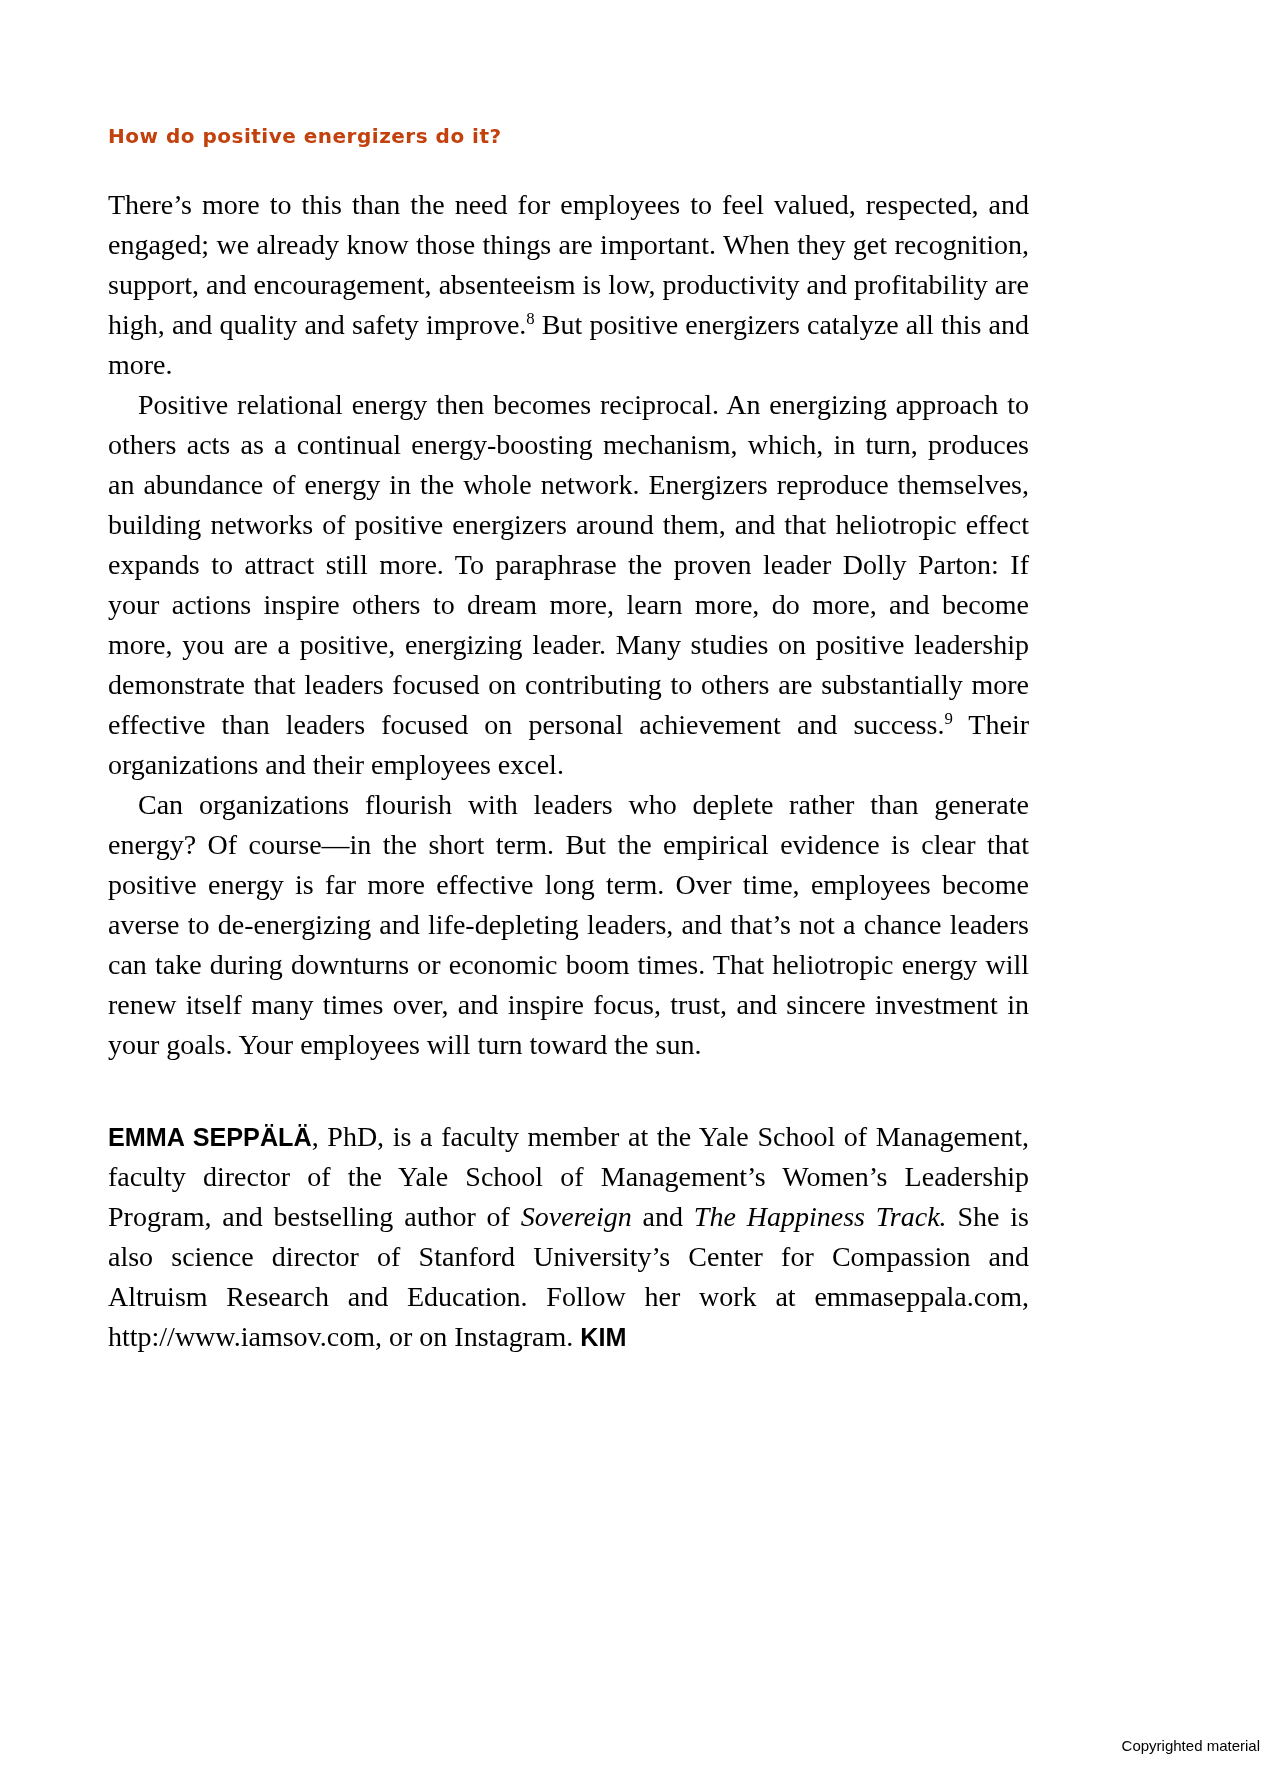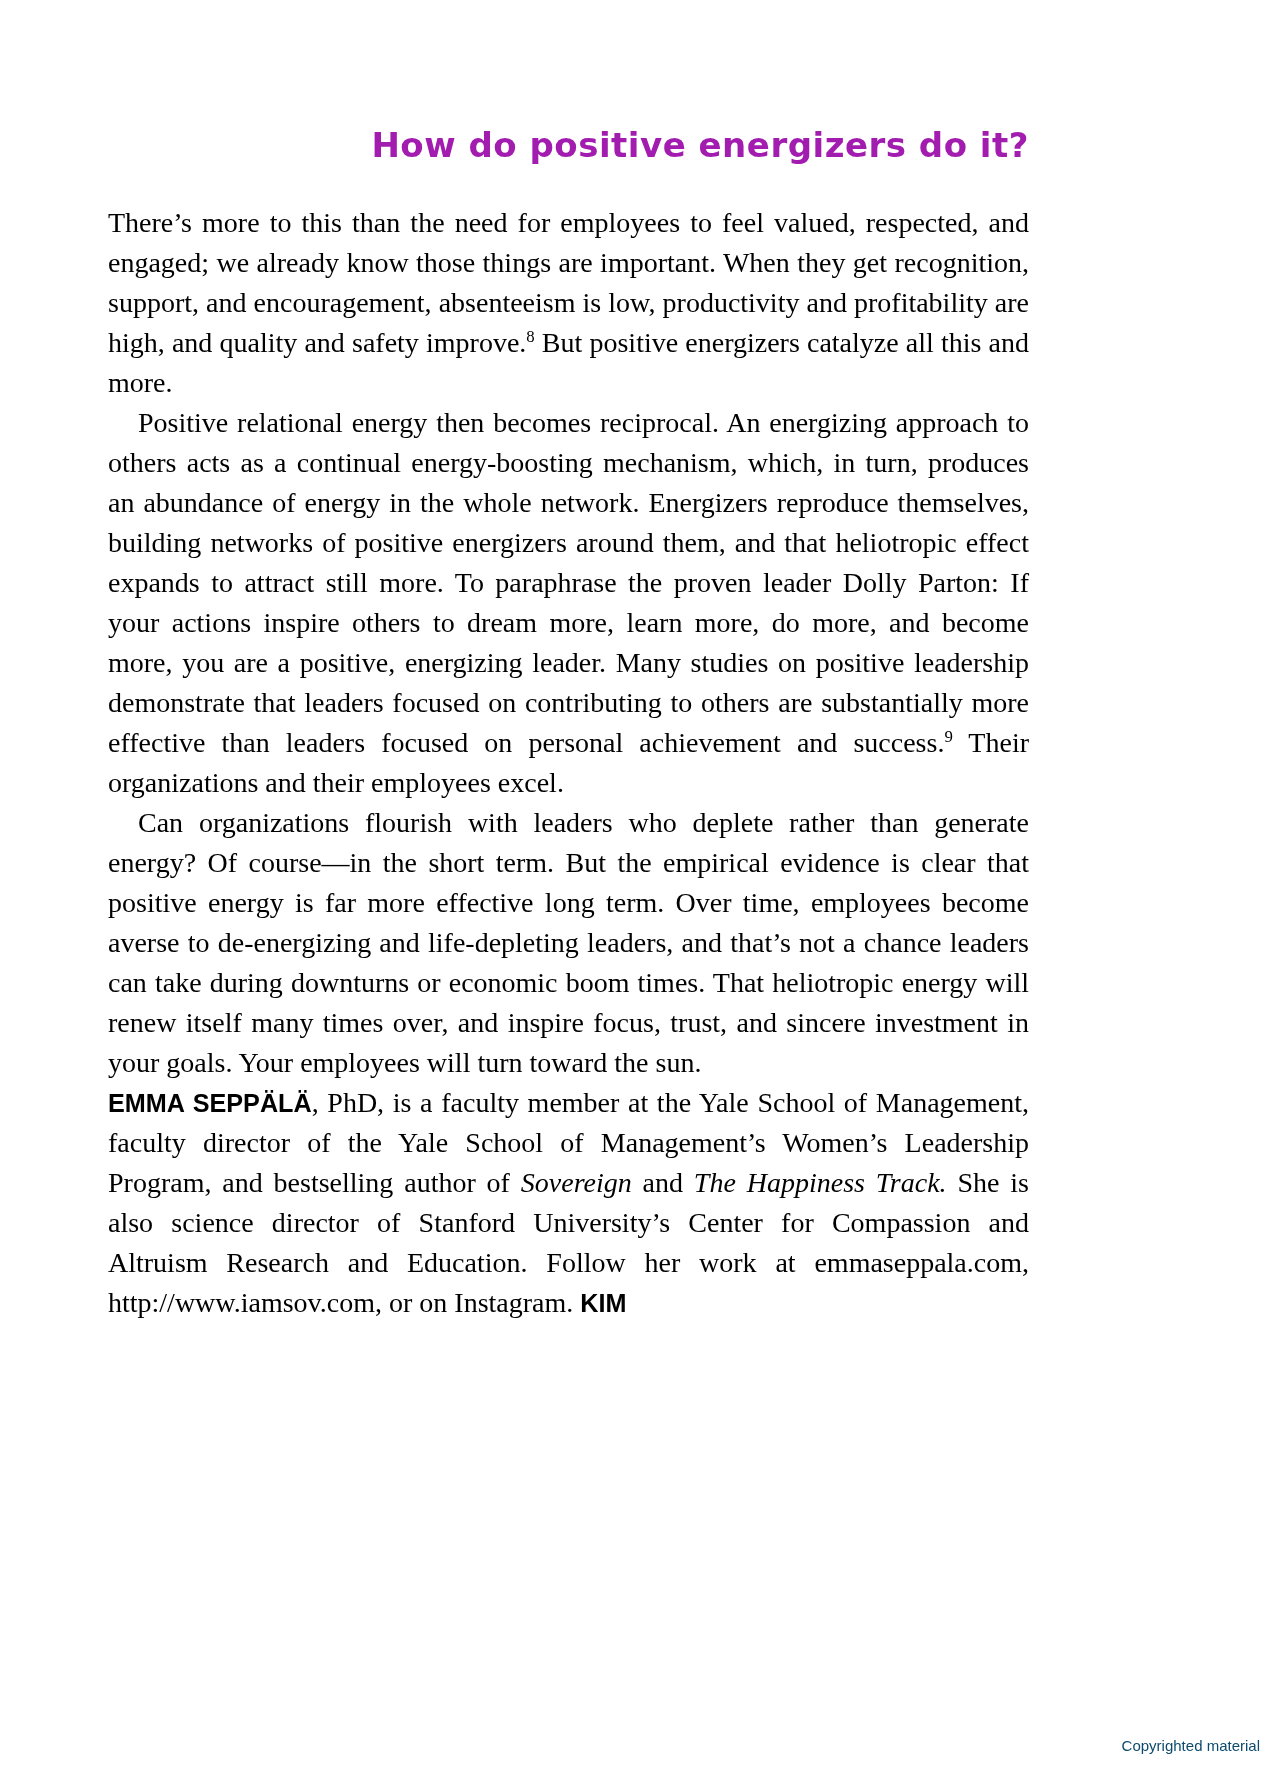--- a/index.html
+++ b/index.html
@@ -15,54 +15,54 @@
   }
   .content {
     position: absolute;
     left: 108px;
     top: 124px;
     width: 921px;
   }
   .heading {
     font-family: "DejaVu Sans", sans-serif;
     font-weight: bold;
-    font-size: 34px;
+    font-size: 20px;
     line-height: 1.25;
-    text-align: right;
+    text-align: left;
     letter-spacing: 0.5px;
-    color: #a21caf;
+    color: #c2410c;
     margin: 0 0 36px 0;
   }
   .para {
     font-size: 28px;
     line-height: 40px;
     text-align: justify;
     color: #000000;
   }
   .para.indent { text-indent: 30px; }
-  .para.bio { }
+  .para.bio { margin-top: 52px; }
   .run-normal { }
   .run-sup {
     font-size: 60%;
     vertical-align: super;
     line-height: 0;
   }
   .run-italic { font-style: italic; }
   .run-bold-sans {
     font-family: "Liberation Sans", sans-serif;
     font-weight: bold;
     font-size: 0.9em;
   }
   .watermark {
     position: absolute;
     right: 20px;
     bottom: 16px;
     font-family: "Liberation Sans", sans-serif;
     font-size: 15px;
-    color: #0c4a6e;
+    color: #000000;
   }
 </style>
 </head>
 <body>
 
 <div class="page">
   <div class="content">
     <h1 class="heading">How do positive energizers do it?</h1>
     <p class="para"><span class="run-normal">There’s more to this than the need for employees to feel valued, respected, and engaged; we already know those things are important. When they get recognition, support, and encouragement, absenteeism is low, productivity and profitability are high, and quality and safety improve.</span><span class="run-sup">8</span><span class="run-normal"> But positive energizers catalyze all this and more.</span></p>
     <p class="para indent"><span class="run-normal">Positive relational energy then becomes reciprocal. An energizing approach to others acts as a continual energy-boosting mechanism, which, in turn, produces an abundance of energy in the whole network. Energizers reproduce themselves, building networks of positive energizers around them, and that heliotropic effect expands to attract still more. To paraphrase the proven leader Dolly Parton: If your actions inspire others to dream more, learn more, do more, and become more, you are a positive, energizing leader. Many studies on positive leadership demonstrate that leaders focused on contributing to others are substantially more effective than leaders focused on personal achievement and success.</span><span class="run-sup">9</span><span class="run-normal"> Their organizations and their employees excel.</span></p>

